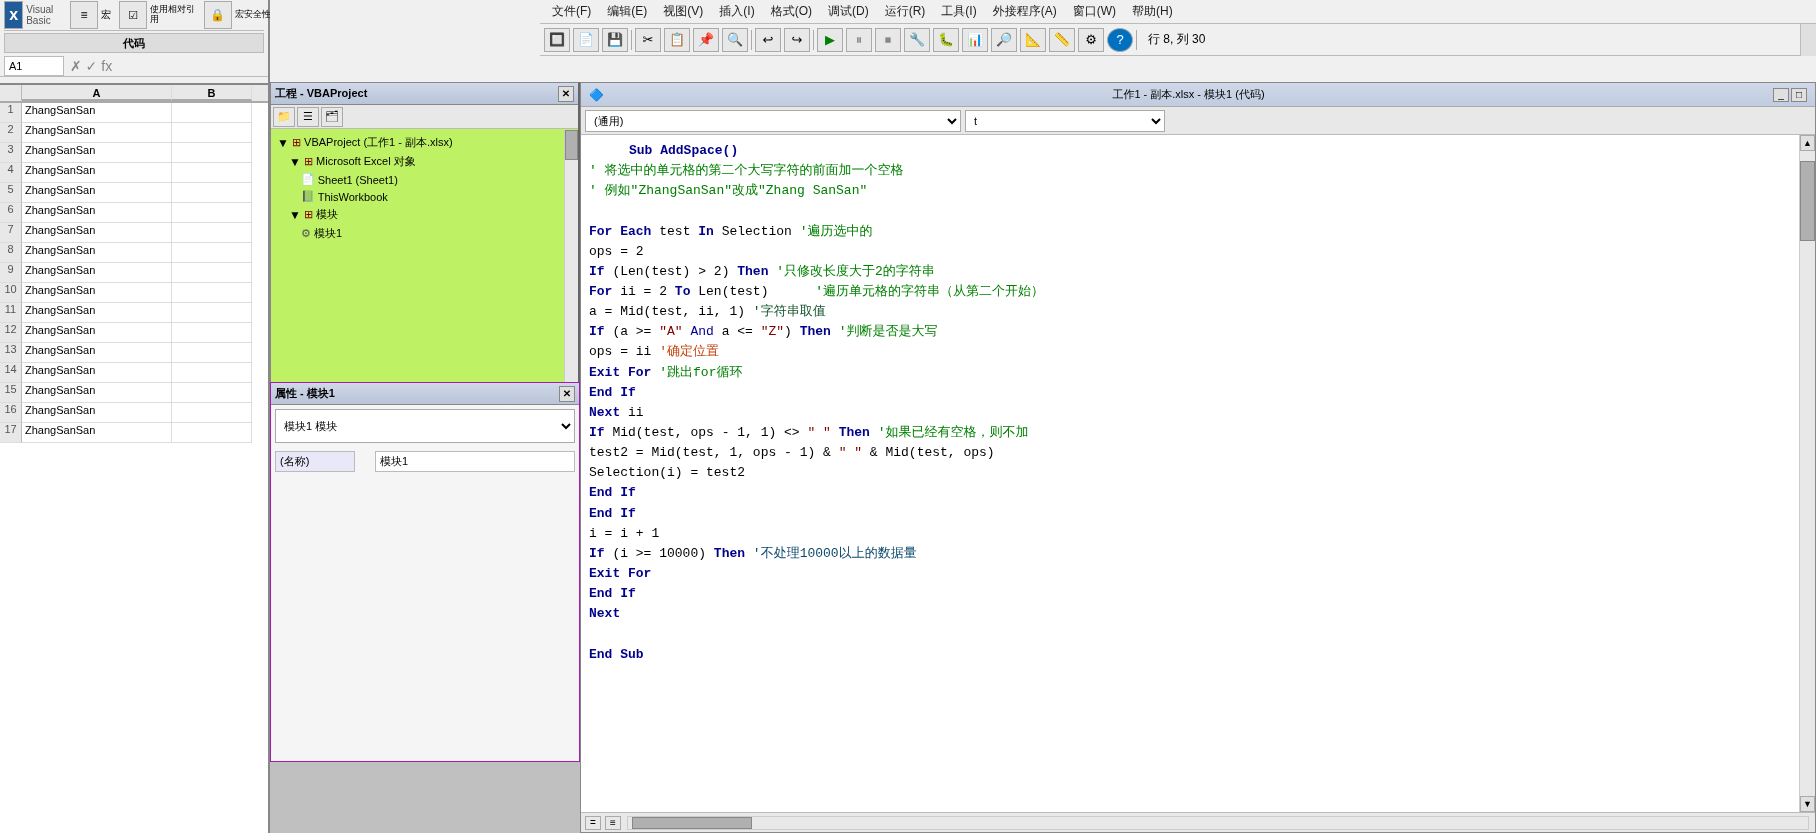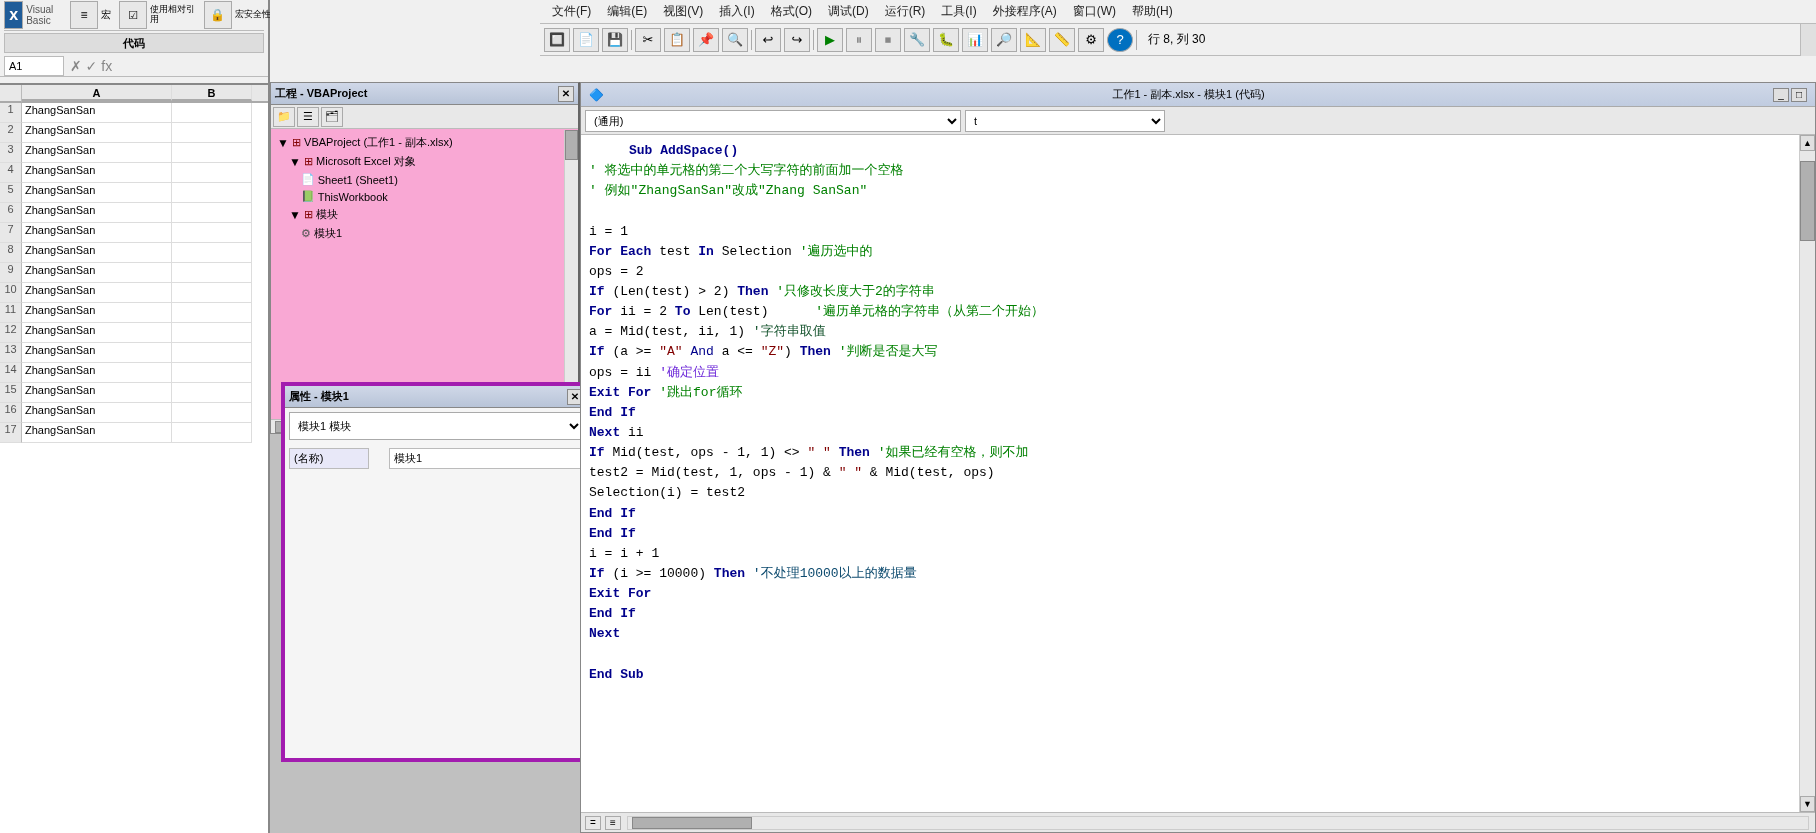--- a/index.html
+++ b/index.html
@@ -84,21 +84,21 @@
       cursor: pointer;
       font-size: 13px;
     }
 
     
     .project-panel {
       position: absolute;
       top: 82px; left: 270px;
       width: 310px;
       height: 352px;
-      background: #f9a8d4;
+      background: #bef264;
       border: 1px solid #888;
       border-right: 2px solid #666;
     }
 
     .panel-titlebar {
       height: 22px;
       background: linear-gradient(to bottom, #d0d8e8, #b8c4d8);
       border-bottom: 1px solid #888;
       display: flex;
       align-items: center;
@@ -143,43 +143,43 @@
     .tree-indent1 { margin-left: 12px; }
     .tree-indent2 { margin-left: 24px; }
 
     .tree-icon {
       font-size: 12px;
     }
 
     
     .props-panel {
       position: absolute;
-      top: 382px; left: 281px;
+      top: 382px; left: 270px;
       width: 310px;
       height: 380px;
       background: #f5f5f5;
-      border: 4px solid #a21caf;
+      border: 1px solid #a21caf;
     }
 
     .props-titlebar {
       height: 22px;
       background: linear-gradient(to bottom, #d0d8e8, #b8c4d8);
       border-bottom: 1px solid #888;
       display: flex;
       align-items: center;
       justify-content: space-between;
       padding: 0 4px;
       font-size: 11px;
       font-weight: bold;
     }
 
     .props-select {
       margin: 4px;
       width: calc(100% - 8px);
-      height: 28px;
+      height: 34px;
       border: 1px solid #aaa;
       background: #fff;
       font-size: 11px;
       padding: 1px 4px;
     }
 
     .props-tabs {
       display: flex;
       border-bottom: 1px solid #aaa;
       margin: 0 4px;
@@ -606,28 +606,27 @@
     <select class="code-dropdown" style="width:200px;">
       <option>t</option>
     </select>
   </div>
   <div class="code-body">
     <div id="code-display" style="flex:1; padding:6px 8px; font-size:13px; font-family:'Courier New', 'SimSun', monospace; overflow:auto; line-height:1.55; background:#fff;">
         <div class="code-line"><span style="color:#00008b;font-weight:bold;margin-left:40px;">Sub AddSpace()</span></div>
         <div class="code-line">    <span style="color:#008000;">' 将选中的单元格的第二个大写字符的前面加一个空格</span></div>
         <div class="code-line">    <span style="color:#008000;">' 例如"ZhangSanSan"改成"Zhang SanSan"</span></div>
         <div class="code-line">&nbsp;</div>
-        <div class="code-line">        i = 1</div>
         <div class="code-line">        <span style="color:#00008b;font-weight:bold;">For Each</span> test <span style="color:#00008b;font-weight:bold;">In</span> Selection         <span style="color:#008000;">'遍历选中的</span></div>
         <div class="code-line">            ops = 2</div>
         <div class="code-line">            <span style="color:#00008b;font-weight:bold;">If</span> (Len(test) &gt; 2) <span style="color:#00008b;font-weight:bold;">Then</span>              <span style="color:#008000;">'只修改长度大于2的字符串</span></div>
         <div class="code-line">                <span style="color:#00008b;font-weight:bold;">For</span> ii = 2 <span style="color:#00008b;font-weight:bold;">To</span> Len(test)         <span style="color:#008000;margin-left:39px;">'遍历单元格的字符串（从第二个开始）</span></div>
         <div class="code-line">                    a = Mid(test, ii, 1)          <span style="color:#14532d;">'字符串取值</span></div>
         <div class="code-line">                    <span style="color:#00008b;font-weight:bold;">If</span> (a &gt;= <span style="color:#800000;">"A"</span> <span style="color:#00008b;font-weight:normal;">And</span> a &lt;= <span style="color:#800000;">"Z"</span>) <span style="color:#00008b;font-weight:bold;">Then</span> <span style="color:#008000;">'判断是否是大写</span></div>
-        <div class="code-line">                        ops = ii                  <span style="color:#6d28d9;">'确定位置</span></div>
+        <div class="code-line">                        ops = ii                  <span style="color:#c2410c;">'确定位置</span></div>
         <div class="code-line">                        <span style="color:#00008b;font-weight:bold;">Exit For</span>                  <span style="color:#008000;">'跳出for循环</span></div>
         <div class="code-line">                    <span style="color:#00008b;font-weight:bold;">End If</span></div>
         <div class="code-line">                <span style="color:#00008b;font-weight:bold;">Next</span> ii</div>
         <div class="code-line">                <span style="color:#00008b;font-weight:bold;">If</span> Mid(test, ops - 1, 1) &lt;&gt; <span style="color:#800000;">" "</span> <span style="color:#00008b;font-weight:bold;">Then</span> <span style="color:#008000;">'如果已经有空格，则不加</span></div>
         <div class="code-line">                    test2 = Mid(test, 1, ops - 1) &amp; <span style="color:#800000;">" "</span> &amp; Mid(test, ops)</div>
         <div class="code-line">                    Selection(i) = test2</div>
         <div class="code-line">                <span style="color:#00008b;font-weight:bold;">End If</span></div>
         <div class="code-line">            <span style="color:#00008b;font-weight:bold;">End If</span></div>
         <div class="code-line">            i = i + 1</div>
         <div class="code-line">            <span style="color:#00008b;font-weight:bold;">If</span> (i &gt;= 10000) <span style="color:#00008b;font-weight:bold;">Then</span>              <span style="color:#0c4a6e;margin-top:14px;">'不处理10000以上的数据量</span></div>

